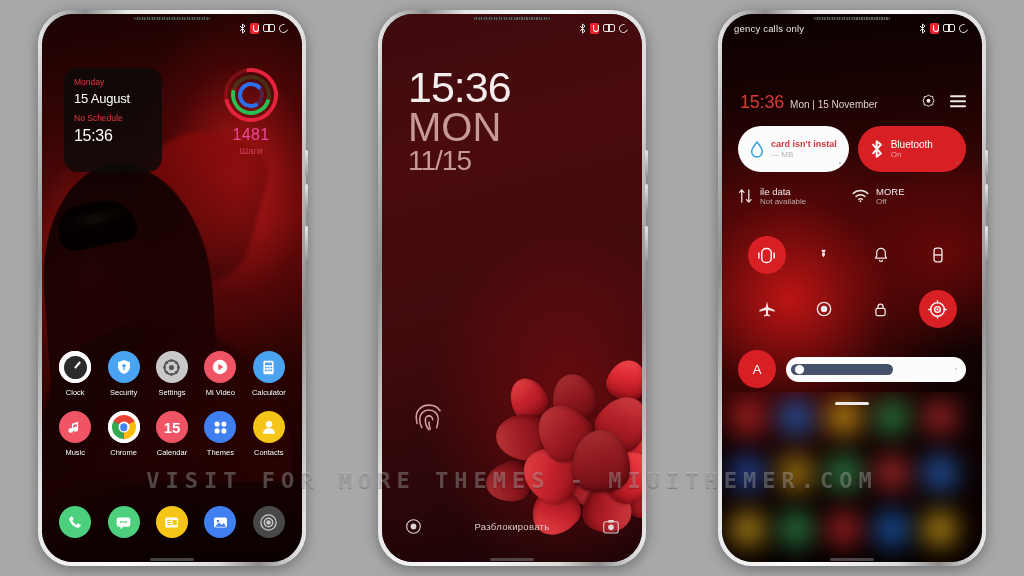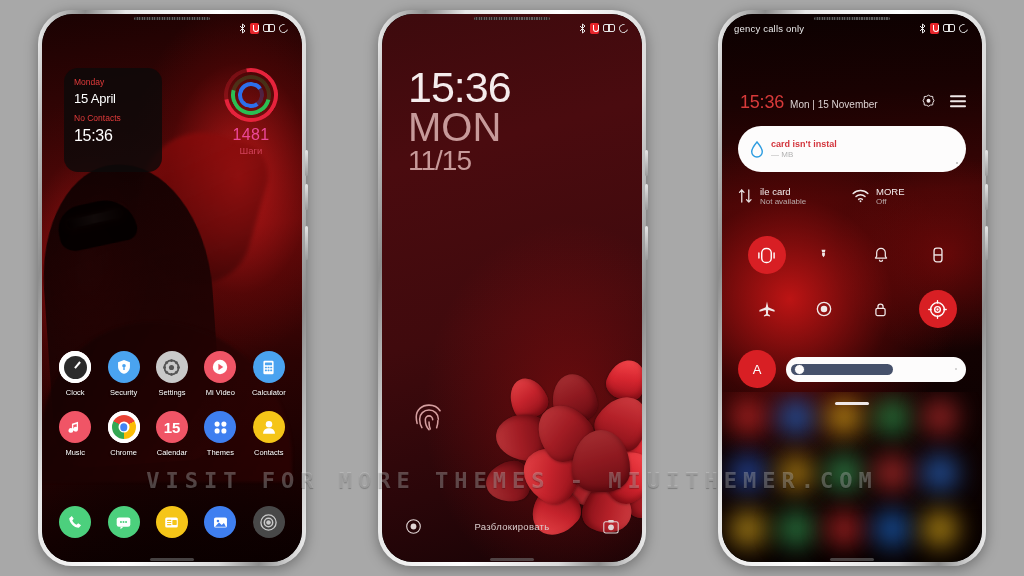--- a/index.html
+++ b/index.html
@@ -452,22 +452,22 @@
         <svg class="sb-ico sb-bt" viewBox="0 0 7 11">
           <path d="M1 3 L6 8 L3.5 10 V1 L6 3 L1 8" stroke="#e8e8e8" stroke-width="1" fill="none"></path>
         </svg>
         <div class="sb-alarm"></div>
         <div class="sb-batt"></div>
         <div class="sb-circ"></div>
       </div>
 
       <div class="clockwidget">
         <div class="cw-day">Monday</div>
-        <div class="cw-date">15 April</div>
-        <div class="cw-sched">No Contacts</div>
+        <div class="cw-date">15 August</div>
+        <div class="cw-sched">No Schedule</div>
         <div class="cw-time">15:36</div>
       </div>
 
       <div class="stepwidget">
         <div class="rings">
           <div class="ring r1"></div>
             <div class="ring r2"></div>
             <div class="ring r3"></div>
         </div>
         <div class="sw-val">1481</div>
@@ -775,32 +775,42 @@
         <div class="qcard white">
           <svg width="14" height="17" viewBox="0 0 14 18">
             <path d="M7 1 C7 1 1.4 7.6 1.4 11.4 A5.6 5.6 0 0 0 12.6 11.4 C12.6 7.6 7 1 7 1z" fill="none" stroke="#2f9de0" stroke-width="1.5"></path>
           </svg>
           <div class="qc-txt">
             <div class="qc-t1">card isn't instal</div>
             <div class="qc-t2">— MB</div>
           </div>
           <span class="qc-dot"></span>
         </div>
+        <div class="qcard red">
+          <svg width="14" height="20" viewBox="0 0 11 18">
+            <path d="M1.5 4.6 L9 13 L5.2 16 V2 L9 5 L1.5 13.4" stroke="#fff" stroke-width="1.7" fill="none" stroke-linejoin="round"></path>
+          </svg>
+          <div class="qc-txt">
+            <div class="qc-t1">Bluetooth</div>
+            <div class="qc-t2">On</div>
+          </div>
+          <span class="qc-dot"></span>
+        </div>
       </div>
 
       <div class="qrow2">
         <div class="qitem">
           <svg width="15" height="16" viewBox="0 0 16 17">
             <g stroke="#e6dede" stroke-width="1.4" fill="none" stroke-linecap="round">
               <path d="M4 15 V2 M4 2 L1.6 4.6 M4 2 L6.4 4.6"></path>
               <path d="M11.5 2 V15 M11.5 15 L9.1 12.4 M11.5 15 L13.9 12.4"></path>
             </g>
           </svg>
           <div class="qi-txt">
-            <div class="qi-t1">ile card</div>
+            <div class="qi-t1">ile data</div>
             <div class="qi-t2">Not available</div>
           </div>
         </div>
         <div class="qitem">
           <svg width="17" height="14" viewBox="0 0 18 14">
             <g stroke="#f0eaea" fill="none" stroke-linecap="round">
               <path d="M1.2 4.4 A11 11 0 0 1 16.8 4.4" stroke-width="1.5"></path>
               <path d="M4.2 7.6 A7 7 0 0 1 13.8 7.6" stroke-width="1.5"></path>
               <path d="M7 10.6 A3.2 3.2 0 0 1 11 10.6" stroke-width="1.5"></path>
             </g>

